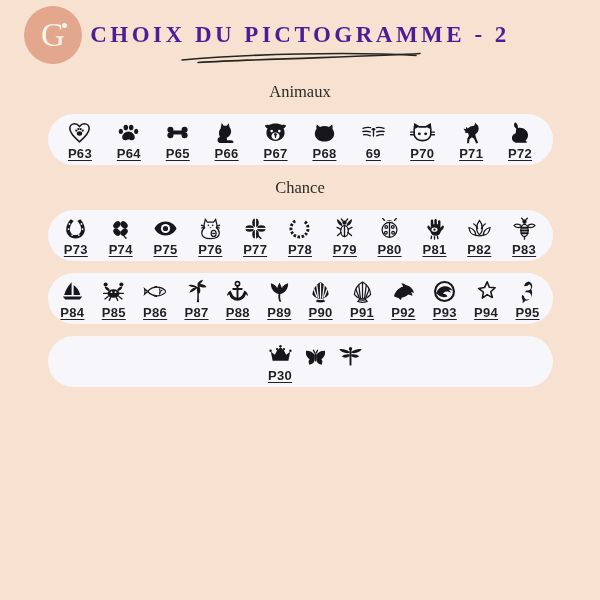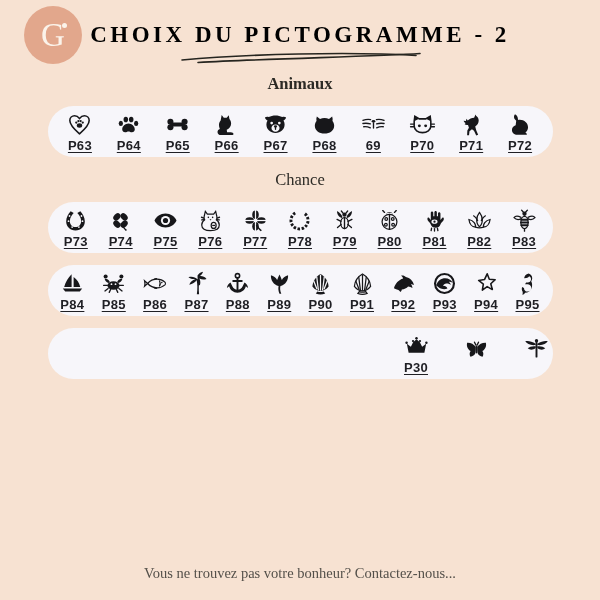--- a/index.html
+++ b/index.html
@@ -1,27 +1,27 @@
 <!DOCTYPE html>
 <html><head>
 <meta charset="utf-8">
 <style>
   html,body{margin:0;padding:0;}
   .page{position:relative;width:600px;height:600px;background:#f7e2d2;font-family:"Liberation Sans",sans-serif;overflow:hidden;}
   .logo{position:absolute;left:24px;top:6px;width:58px;height:58px;border-radius:50%;background:#e2a78c;display:flex;align-items:center;justify-content:center;}
   .logo-letter{font-family:"Liberation Serif",serif;font-size:33px;color:#fbf3ea;line-height:1;}
   .logo-dot{position:absolute;left:38px;top:17px;width:5px;height:5px;border-radius:50%;background:#fbf3ea;}
   .header{padding-top:22px;text-align:center;}
-  .title{display:inline-block;font-family:"Liberation Serif",serif;font-weight:bold;font-size:23px;letter-spacing:3.5px;color:#000000;}
+  .title{display:inline-block;font-family:"Liberation Serif",serif;font-weight:bold;font-size:23px;letter-spacing:3.5px;color:#4c1d95;}
   .swoosh{display:block;margin:1px auto 0;}
   .swoosh path{fill:none;stroke:#26251f;stroke-width:1.6;stroke-linecap:round;}
   .sec-title{margin:13px 0 3px;text-align:center;font-family:"Liberation Serif",serif;font-size:16.5px;color:#2c2a25;}
-  .sec-title.first{margin-top:10px;font-weight:bold;}
+  .sec-title.first{margin-top:18px;}
   .pill{width:505px;height:51px;margin:12px auto;background:#f7f6fa;border-radius:26px;display:flex;align-items:center;justify-content:space-evenly;}
-  .pill.left{justify-content:flex-end;padding-left:30px;gap:27px;box-sizing:border-box;}
+  .pill.left{justify-content:center;padding-left:30px;gap:2px;box-sizing:border-box;}
   .picto{display:flex;flex-direction:column;align-items:center;min-width:33px;cursor:pointer;}
   .icn{width:27px;height:27px;}
   .icn svg{width:27px;height:27px;display:block;}
   .icn svg *{fill:#17171a;stroke:none;}
   .icn .o,.icn .o *{fill:none;stroke:#17171a;stroke-width:1.4;}
   .icn .o1,.icn .o1 *{fill:none;stroke:#17171a;stroke-width:1.1;}
   .icn .o2,.icn .o2 *{fill:none;stroke:#17171a;stroke-width:1.9;}
   .icn .s,.icn .s *{fill:none;stroke:#17171a;stroke-width:1.2;stroke-linecap:round;}
   .icn .s2,.icn .s2 *{fill:none;stroke:#17171a;stroke-width:1.7;stroke-linecap:round;}
   .icn .w,.icn .w *{fill:#f7f6fa;stroke:none;}
@@ -570,15 +570,14 @@
             <path d="M12.8 9.6c3.3-2.2 6.9-2.8 9.2-2.2-1.5 2.5-4.7 3.8-9.2 3.3z"></path>
             <path d="M11.3 11.8c-2.8-.4-5.4.2-7.1 1.8 1.9 1.7 4.8 1.6 7.1-.3z"></path>
             <path d="M12.7 11.8c2.8-.4 5.4.2 7.1 1.8-1.9 1.7-4.8 1.6-7.1-.3z"></path>
           </svg>
         </span>
       <span class="code"></span>
     </div>
 
   </div>
 
-  <div class="footer">Vous ne trouvez pas votre bonheur? Contactez-nous...</div>
 
 </div>
 
 </body></html>

